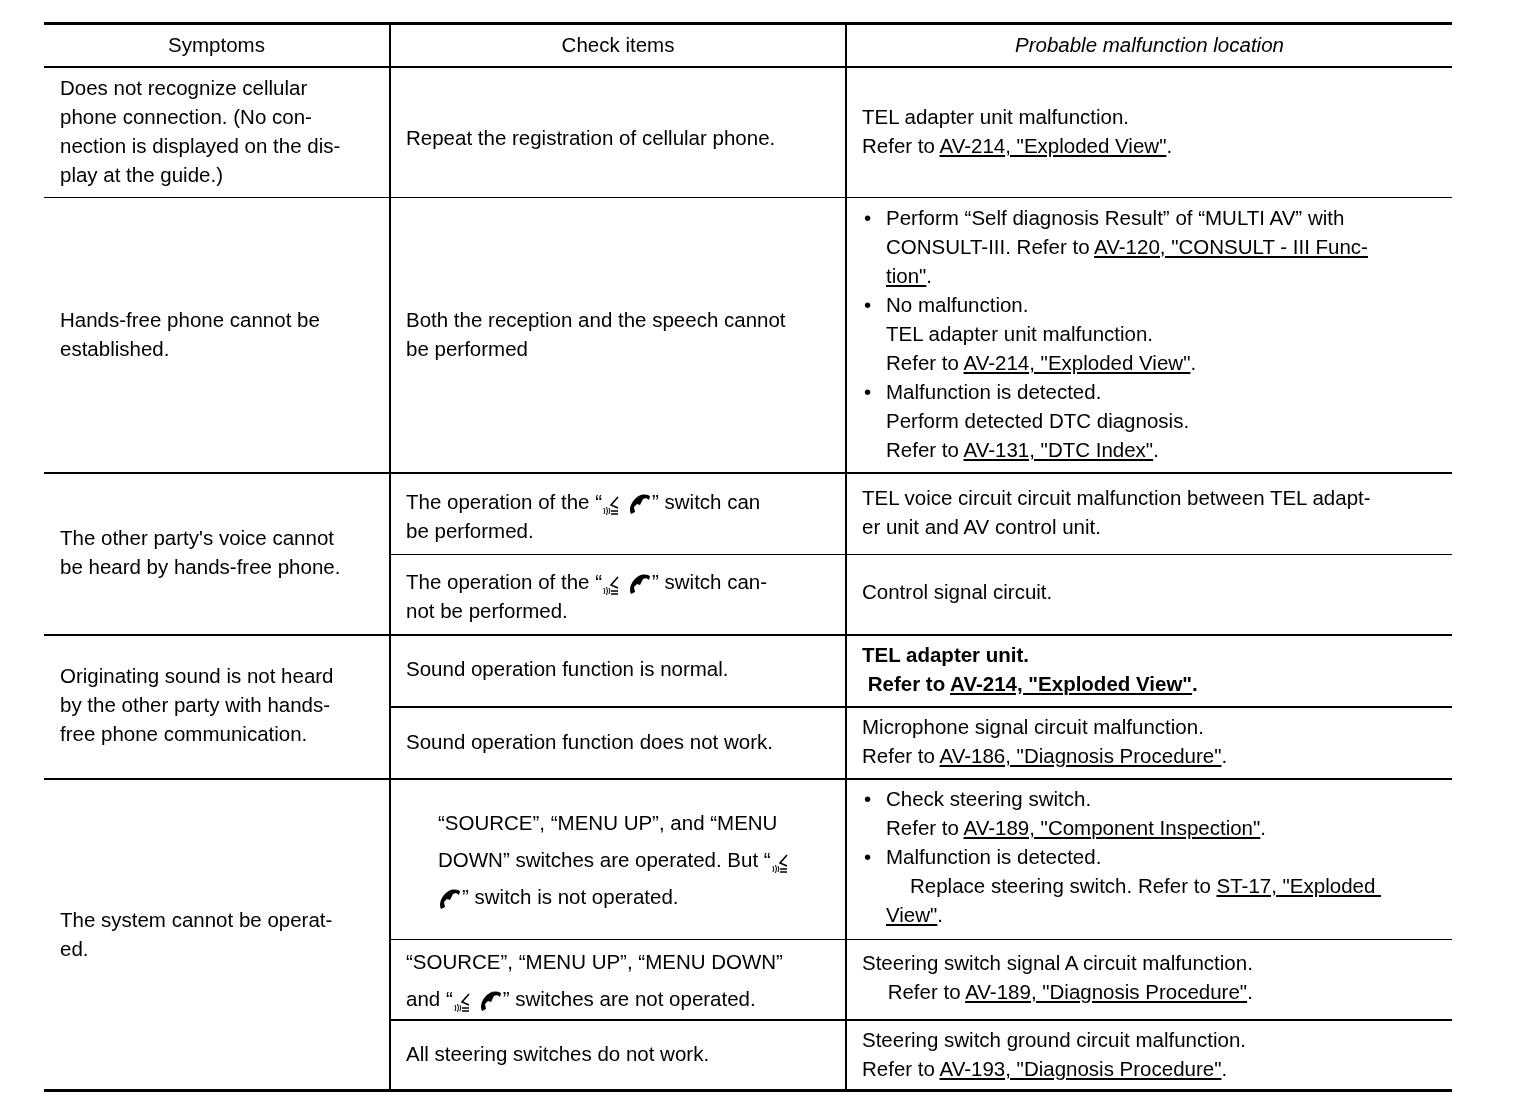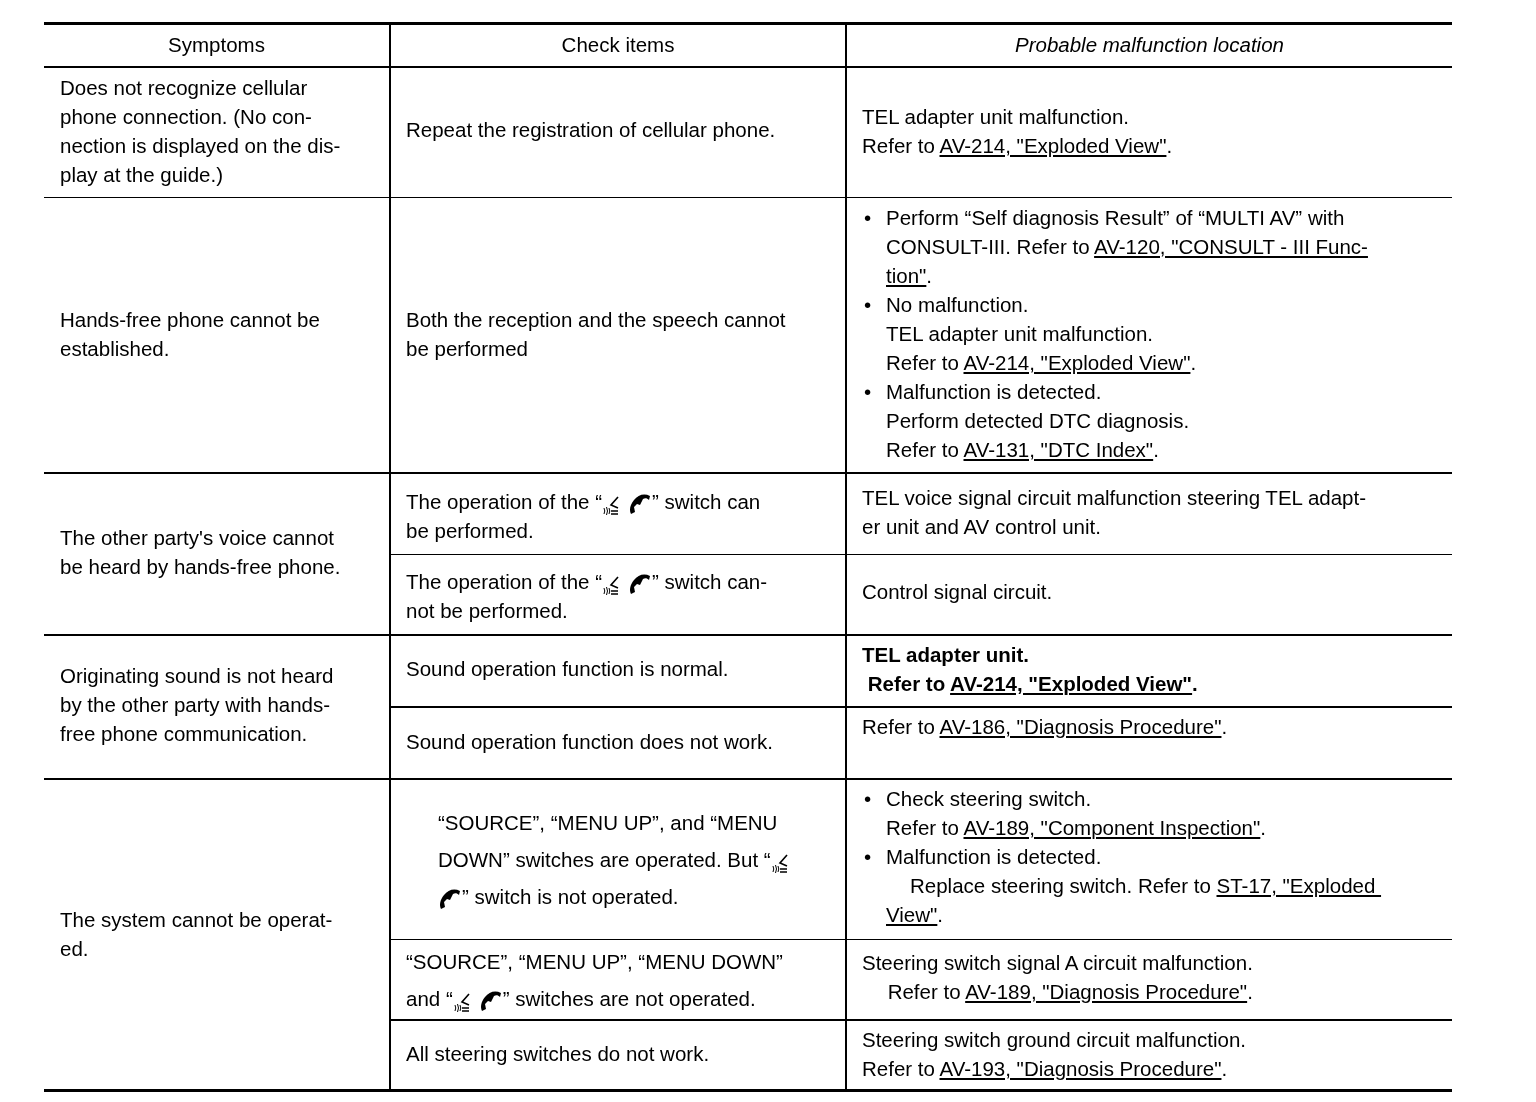--- a/index.html
+++ b/index.html
@@ -51,21 +51,21 @@
   <div class="cell center" style="left:44px;top:30px;width:345px;">Symptoms</div>
   <div class="cell center" style="left:391px;top:30px;width:454px;">Check items</div>
   <div class="cell center" style="left:847px;top:30px;width:605px;font-style:italic;">Probable malfunction location</div>
 
   <div class="cell" style="left:60px;top:73px;">
     <div>Does not recognize cellular</div>
     <div>phone connection. (No con-</div>
     <div>nection is displayed on the dis-</div>
     <div>play at the guide.)</div>
   </div>
-  <div class="cell" style="left:406px;top:115px;">Repeat the registration of cellular phone.</div>
+  <div class="cell" style="left:406px;top:123px;">Repeat the registration of cellular phone.</div>
   <div class="cell" style="left:862px;top:102px;">
     <div>TEL adapter unit malfunction.</div>
     <div><span>Refer to </span><span class="link">AV-214, "Exploded View"</span><span>.</span></div>
   </div>
 
   <div class="cell" style="left:60px;top:305px;">
     <div>Hands-free phone cannot be</div>
     <div>established.</div>
   </div>
   <div class="cell" style="left:406px;top:305px;">
@@ -96,21 +96,21 @@
   </div>
   <div class="cell" style="left:406px;top:487px;">
     <div><span>The operation of the “</span><svg class="icon-mic">
           <use href="#mic"></use>
         </svg><svg class="icon-phone">
           <use href="#phone"></use>
         </svg><span>” switch can</span></div>
     <div>be performed.</div>
   </div>
   <div class="cell" style="left:862px;top:483px;">
-    <div>TEL voice signal circuit malfunction steering TEL adapt-</div>
+    <div>TEL voice circuit circuit malfunction between TEL adapt-</div>
     <div>er unit and AV control unit.</div>
   </div>
   <div class="cell" style="left:406px;top:567px;">
     <div><span>The operation of the “</span><svg class="icon-mic">
           <use href="#mic"></use>
         </svg><svg class="icon-phone">
           <use href="#phone"></use>
         </svg><span>” switch can-</span></div>
     <div>not be performed.</div>
   </div>
@@ -121,20 +121,21 @@
     <div>by the other party with hands-</div>
     <div>free phone communication.</div>
   </div>
   <div class="cell" style="left:406px;top:654px;text-align:center;">Sound operation function is normal.</div>
   <div class="cell" style="left:862px;top:640px;font-weight:bold;">
     <div>TEL adapter unit.</div>
     <div style="white-space:pre;"><span> Refer to </span><span class="link">AV-214, "Exploded View"</span><span>.</span></div>
   </div>
   <div class="cell" style="left:406px;top:727px;">Sound operation function does not work.</div>
   <div class="cell" style="left:862px;top:712px;">
+    <div>Microphone signal circuit malfunction.</div>
     <div><span>Refer to </span><span class="link">AV-186, "Diagnosis Procedure"</span><span>.</span></div>
   </div>
 
   <div class="cell" style="left:60px;top:905px;">
     <div>The system cannot be operat-</div>
     <div>ed.</div>
   </div>
   <div class="cell" style="left:406px;top:804px;line-height:37px;margin-left:32px;">
     <div>“SOURCE”, “MENU UP”, and “MENU</div>
     <div><span>DOWN” switches are operated. But “</span><svg class="icon-mic">

